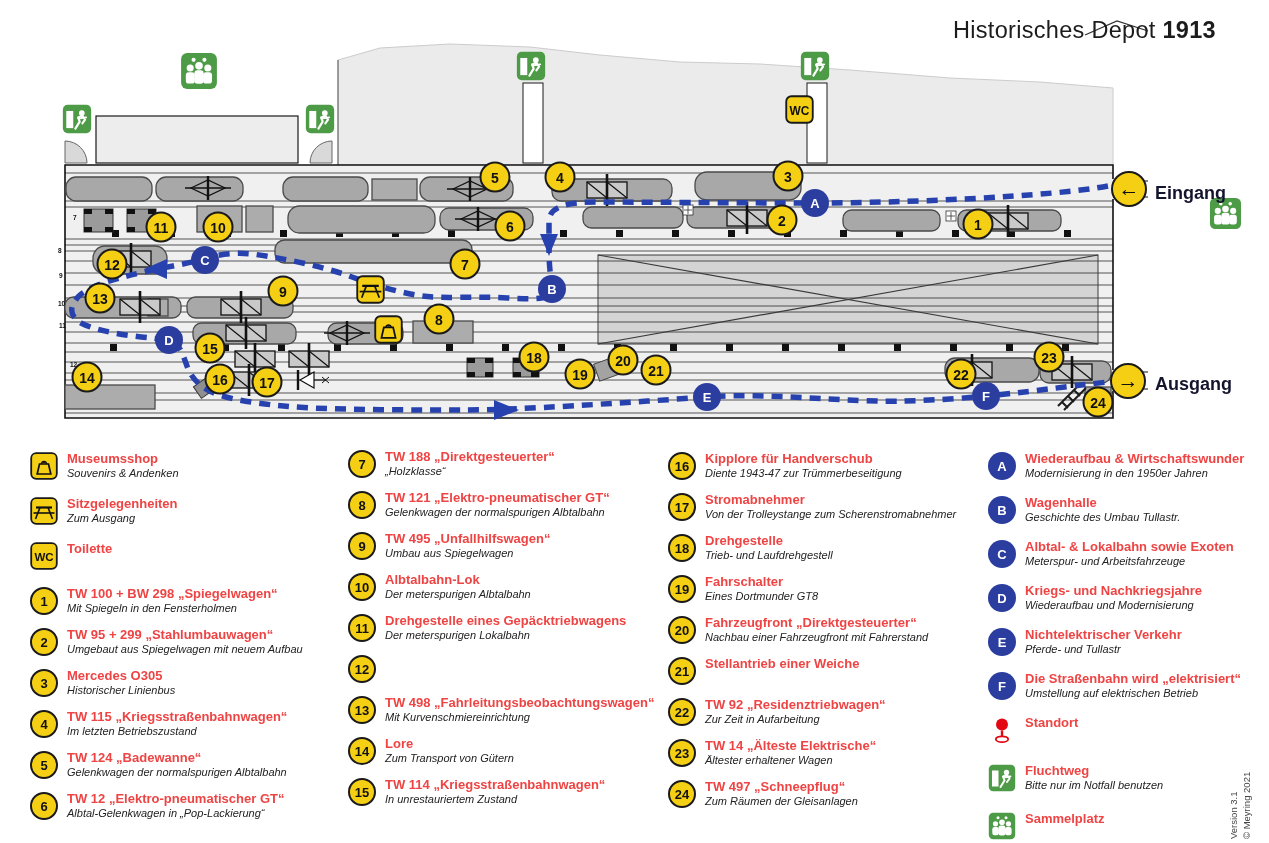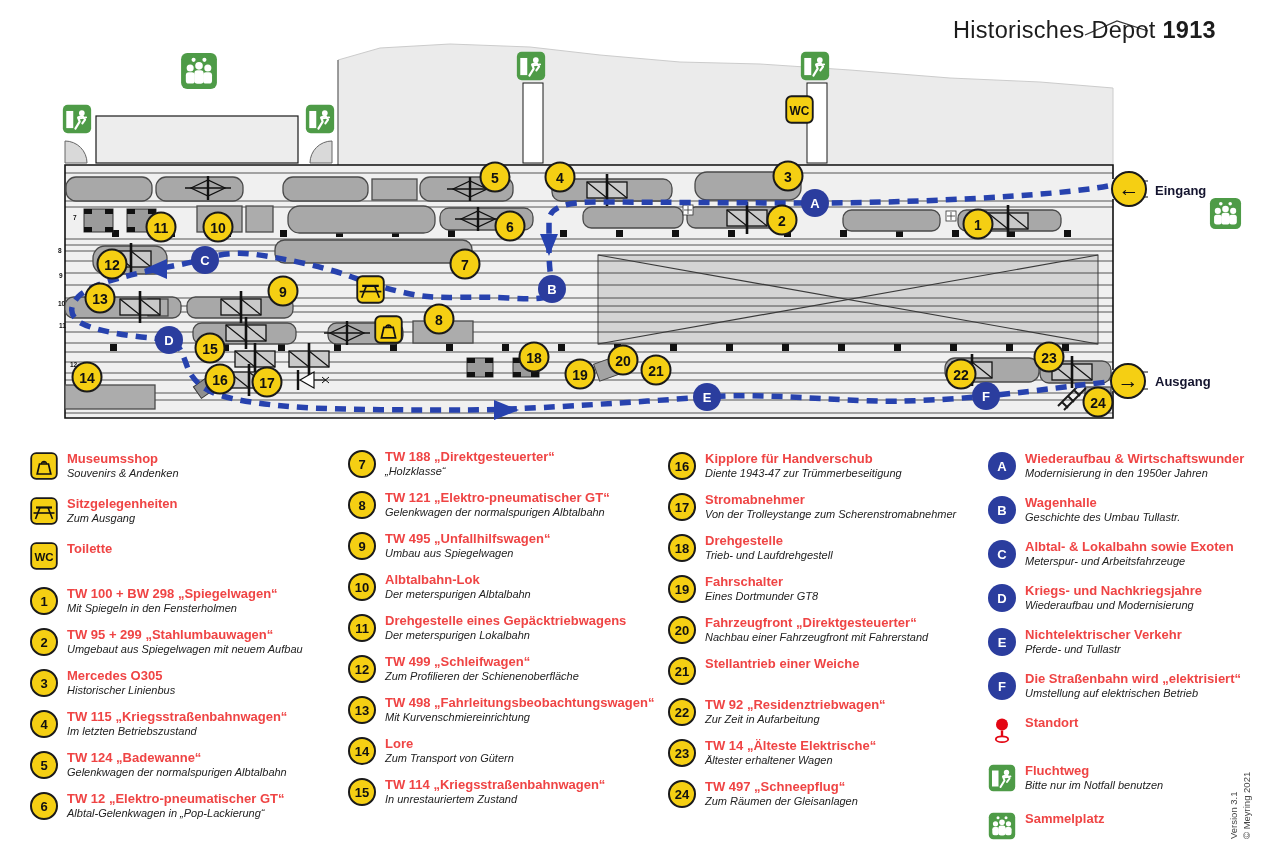--- a/index.html
+++ b/index.html
@@ -8,21 +8,21 @@
   #floorplan{position:absolute;left:0;top:0;z-index:1;}
   #overlay{position:absolute;left:0;top:0;width:1269px;height:843px;z-index:5;pointer-events:none;}
   .marker{position:absolute;display:flex;align-items:center;justify-content:center;border-radius:50%;
           font-weight:bold;box-sizing:border-box;transform:translate(-50%,-50%);}
   .marker.num{width:31px;height:31px;background:#F5CF13;border:2px solid #1a1a1a;color:#111;font-size:14px;}
   .marker.sec{width:28px;height:28px;background:#2B3D9E;color:#fff;font-size:13px;}
   .fac{position:absolute;}
   .gate-circle{position:absolute;width:36px;height:36px;border-radius:50%;background:#F5CF13;
                border:2px solid #1a1a1a;display:flex;align-items:center;justify-content:center;
                font-size:21px;font-weight:900;color:#111;box-sizing:border-box;z-index:6;}
-  .gate-label{position:absolute;font-weight:bold;font-size:13px;color:#14142e;z-index:6;}
+  .gate-label{position:absolute;font-weight:bold;font-size:18px;color:#14142e;z-index:6;}
   .title{position:absolute;left:953px;top:17px;font-size:23.5px;color:#1c1c1c;z-index:4;letter-spacing:.3px;}
   .title .year{font-weight:bold;}
   .legend-col{position:absolute;z-index:2;}
   .lrow{display:flex;gap:8px;margin-bottom:13px;align-items:flex-start;}
   .legend-col.wide .lrow{margin-bottom:16px;}
   .lrow .slot{flex:0 0 29px;display:flex;justify-content:flex-start;}
   .lcirc{width:28px;height:28px;border-radius:50%;display:flex;align-items:center;justify-content:center;
          font-weight:bold;box-sizing:border-box;font-size:13px;}
   .lcirc.num{background:#F5CF13;border:2px solid #1a1a1a;color:#111;}
   .lcirc.sec{background:#2B3D9E;color:#fff;}
@@ -510,24 +510,20 @@
         </div>
         <div class="ltxt">
           <div class="t">Drehgestelle eines Gepäcktriebwagens</div>
           <div class="s">Der meterspurigen Lokalbahn</div>
         </div>
       </div>
       <div class="lrow">
         <div class="slot">
           <div class="lcirc num">12</div>
         </div>
-        <div class="ltxt">
-          <div class="t">TW 499 „Schleifwagen“</div>
-          <div class="s">Zum Profilieren der Schienenoberfläche</div>
-        </div>
       </div>
       <div class="lrow">
         <div class="slot">
           <div class="lcirc num">13</div>
         </div>
         <div class="ltxt">
           <div class="t">TW 498 „Fahrleitungsbeobachtungswagen“</div>
           <div class="s">Mit Kurvenschmiereinrichtung</div>
         </div>
       </div>

